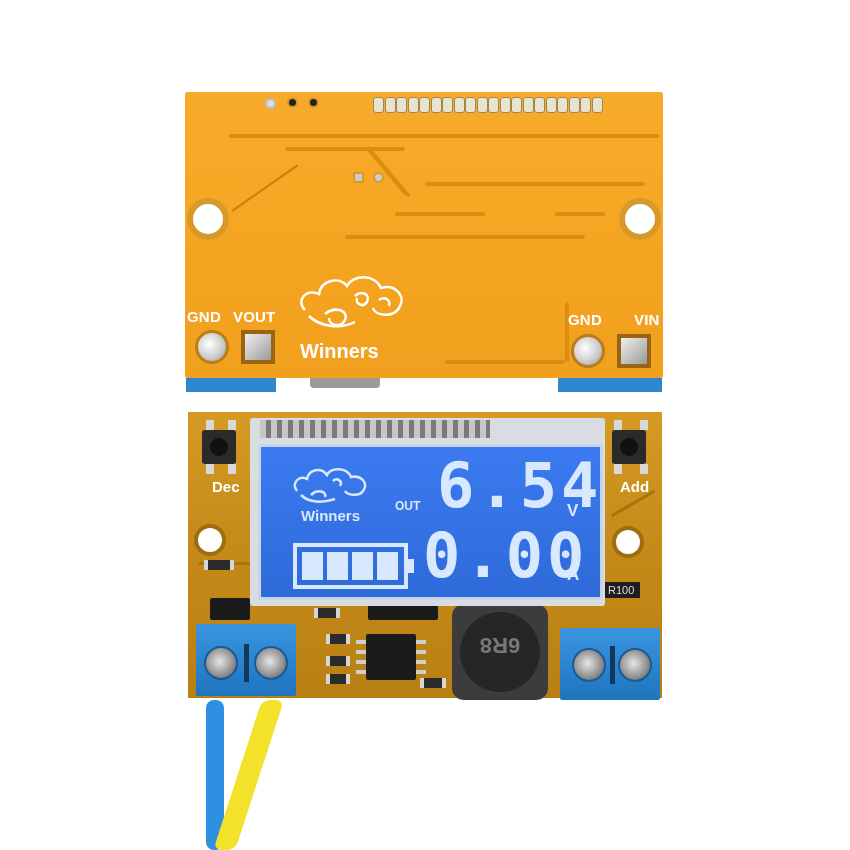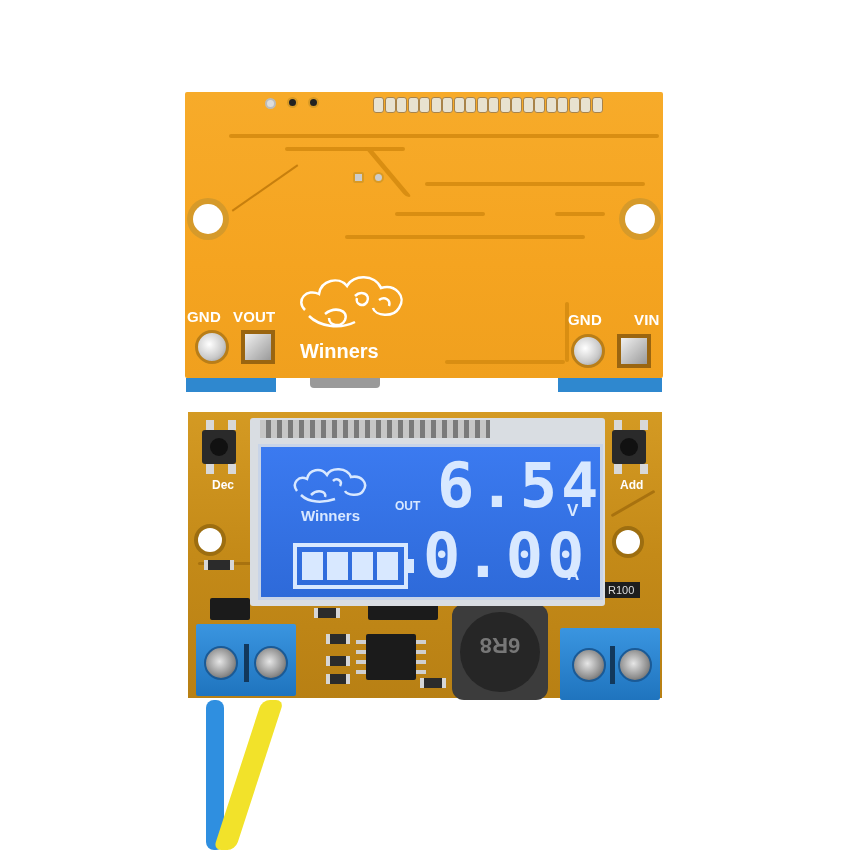--- a/index.html
+++ b/index.html
@@ -21,21 +21,21 @@
   .silk{position:absolute;color:#ffffff;font-weight:bold;font-size:15px;letter-spacing:0.2px;}
   .logo-text{position:absolute;color:#ffffff;font-weight:bold;font-size:20px;}
   .terminal-peek{position:absolute;background:#2f88cf;height:14px;top:378px;}
   
   .board-front{left:188px;top:412px;width:474px;height:286px;background:#c9921e;
     background:linear-gradient(180deg,#d49a23 0%,#c48a18 50%,#b88014 100%);}
   .front-trace{position:absolute;background:#a8720f;border-radius:2px;}
   .tact{position:absolute;width:34px;height:34px;background:#2a2a2a;border-radius:3px;}
   .tact::after{content:"";position:absolute;left:8px;top:8px;width:18px;height:18px;border-radius:50%;background:#111;}
   .tact-leg{position:absolute;width:8px;height:10px;background:#d8d8d8;}
-  .btn-label{position:absolute;color:#fff;font-size:12px;font-weight:bold;}
+  .btn-label{position:absolute;color:#fff;font-size:15px;font-weight:bold;}
   .lcd-frame{left:250px;top:418px;width:355px;height:188px;background:#d9dde2;border-radius:3px;}
   .lcd-pins{position:absolute;left:10px;top:2px;width:230px;height:18px;
     background:repeating-linear-gradient(90deg,#c6c6c6 0 6px,#7a7a7a 6px 11px);}
   .lcd-screen{position:absolute;left:8px;top:26px;width:339px;height:150px;background:#2f6fe0;
     background:linear-gradient(180deg,#3b7af0 0%,#2e6ad9 100%);border:3px solid #c8d4e8;}
   .seg{position:absolute;color:#d8e8ff;font-family:"DejaVu Sans Mono",monospace;font-weight:bold;}
   .battery{position:absolute;left:32px;top:96px;width:115px;height:46px;border:4px solid #d8e8ff;box-sizing:border-box;}
   .battery-cell{position:absolute;top:5px;width:21px;height:28px;background:#d8e8ff;}
   .battery-nub{position:absolute;left:147px;top:112px;width:6px;height:14px;background:#d8e8ff;}
   .terminal{position:absolute;width:100px;height:72px;background:#2d8ad6;border-radius:2px;

